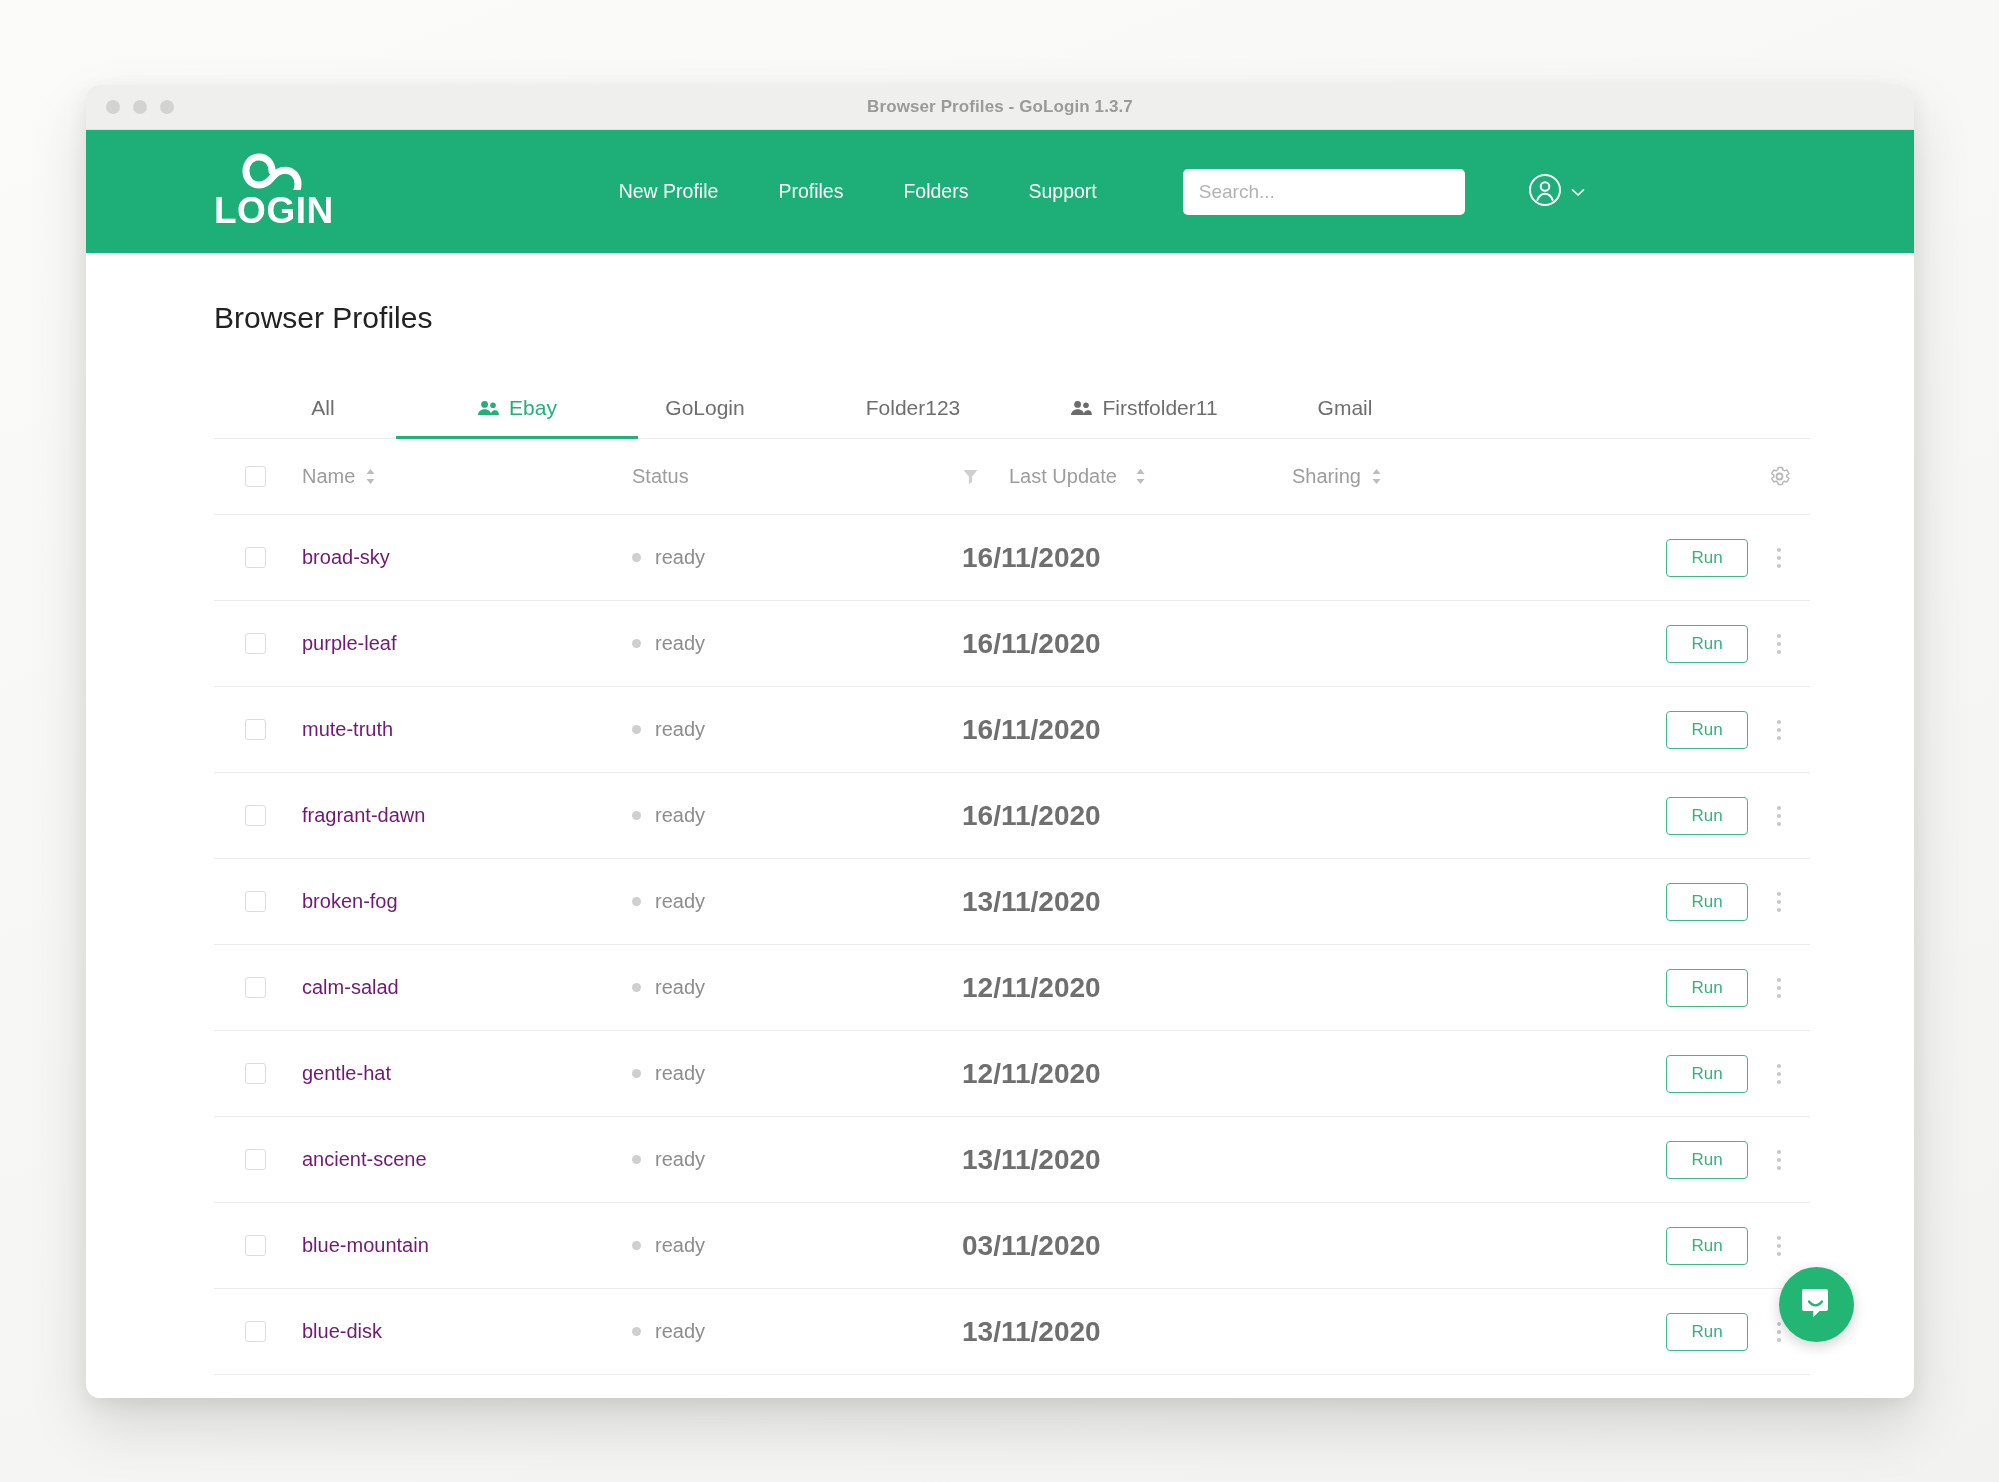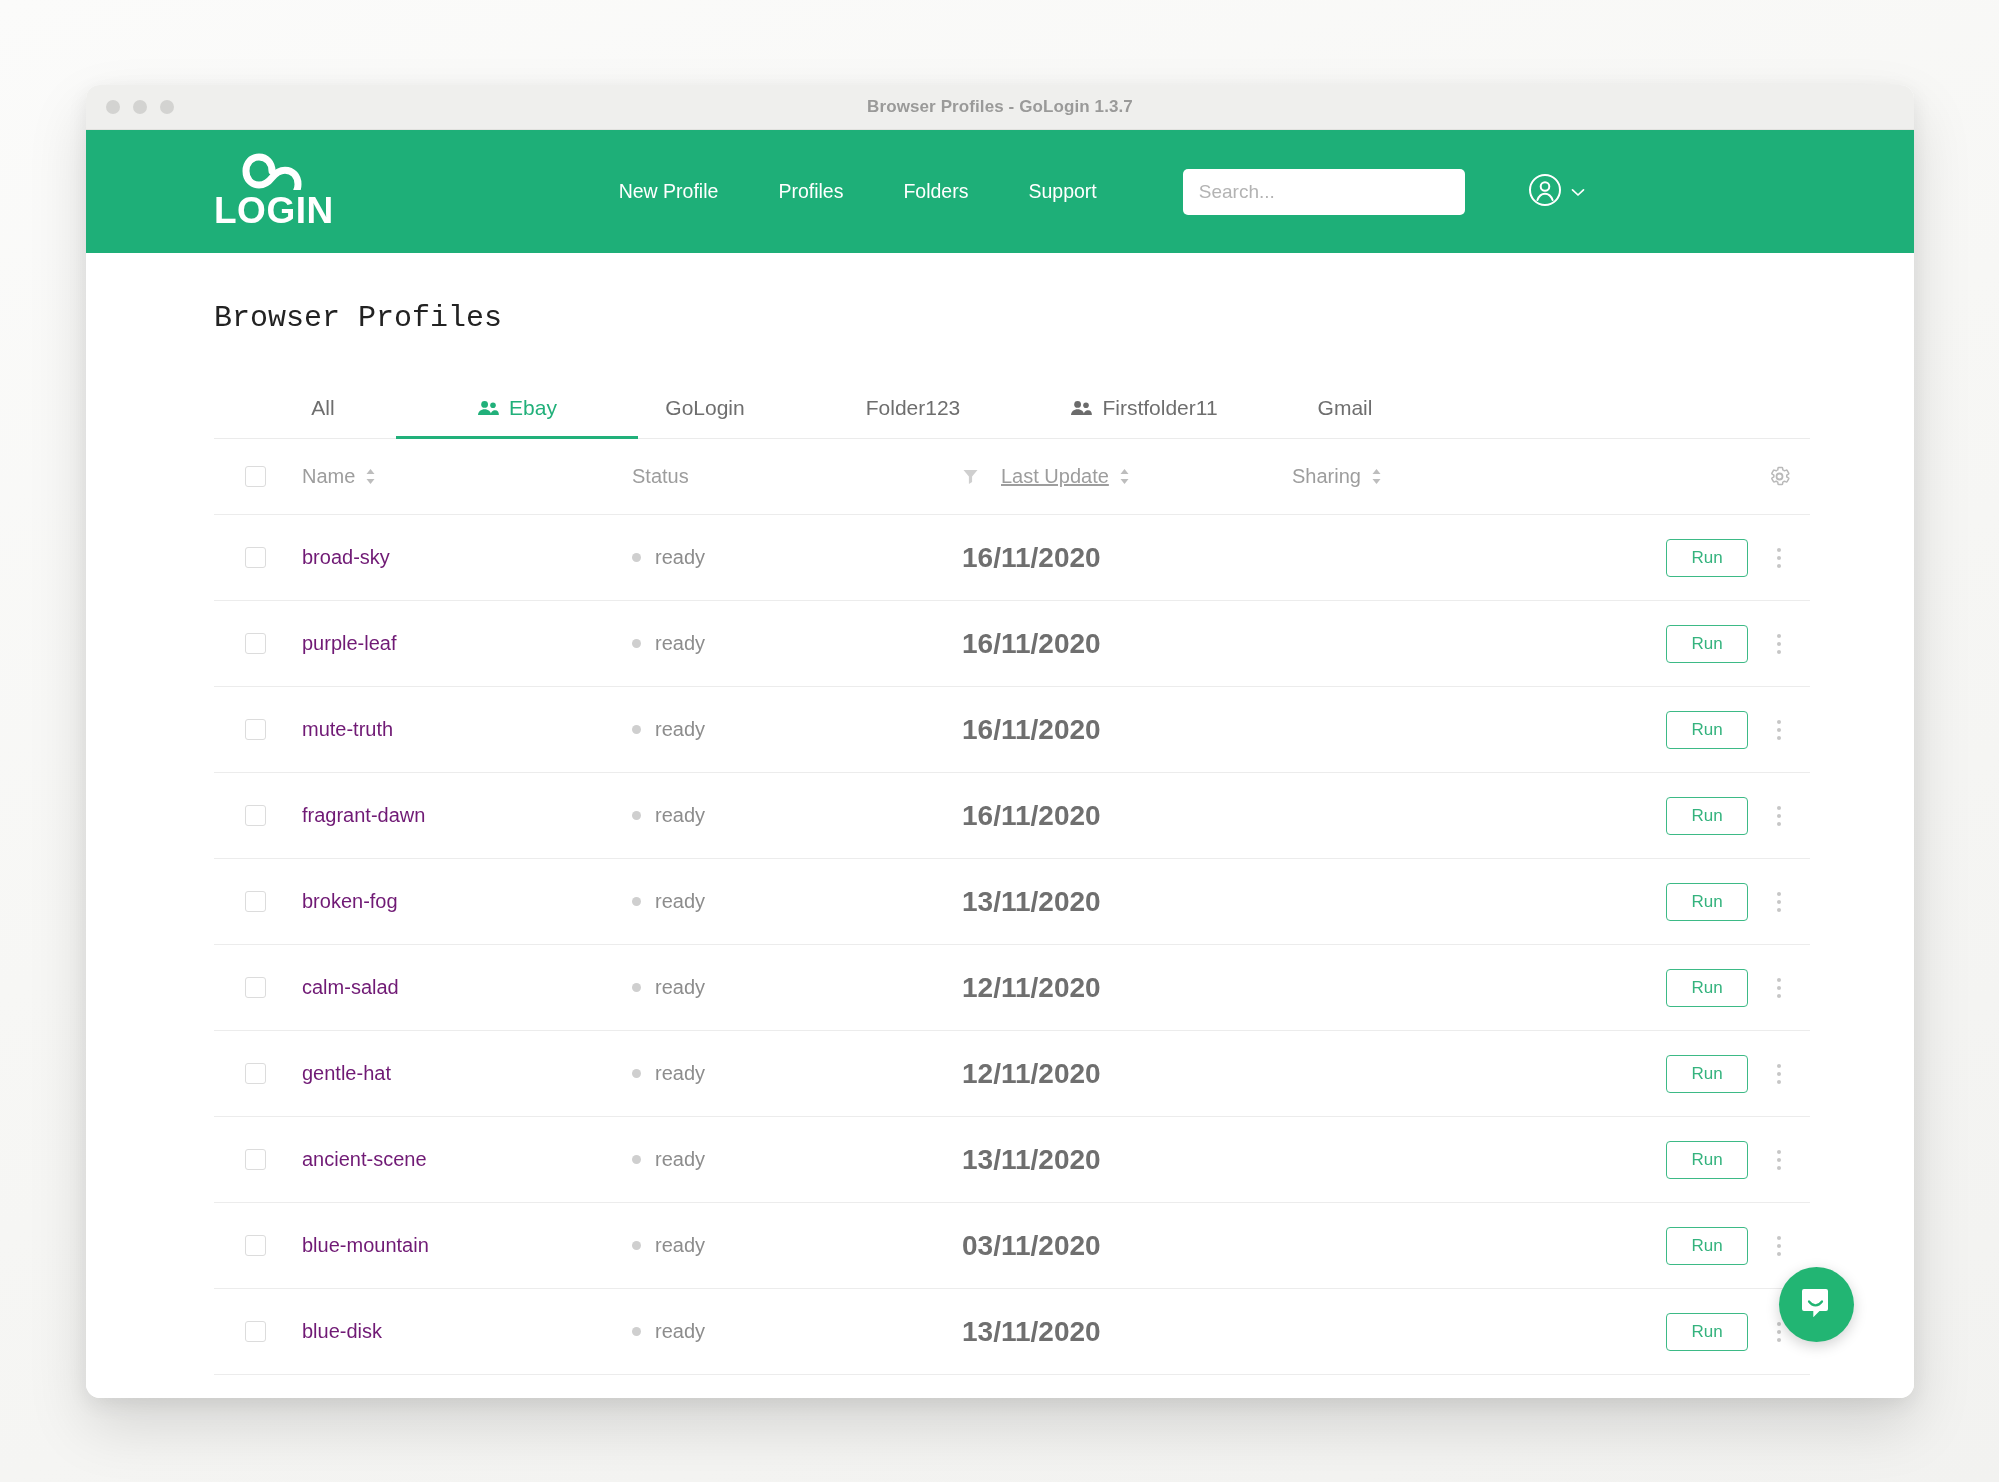--- a/index.html
+++ b/index.html
@@ -131,21 +131,20 @@
     padding: 0 104px 0 128px;
     background: #ffffff;
     overflow: hidden;
   }
   #page-title {
     font-size: 30px;
     color: #222;
     margin-top: 48px;
     margin-bottom: 0;
     font-weight: normal;
-    font-family: Liberation Mono, monospace;
   }
 
   
   #folder-tabs {
     display: flex;
     align-items: stretch;
     margin-top: 42px;
     border-bottom: 1px solid #ebebeb;
     height: 62px;
   }
@@ -197,21 +196,21 @@
   .c-act    { width: 160px; display: flex; align-items: center; justify-content: flex-end; }
   .c-kebab  { width: 62px; display: flex; align-items: center; justify-content: center; }
 
   #table-head .c-name,
   #table-head .c-status,
   #table-head .c-date,
   #table-head .c-share {
     display: flex; align-items: center; gap: 10px;
     font-size: 20px; color: #9d9d9d;
   }
-  #table-head .c-date { gap: 0; text-decoration: underline; }
+  #table-head .c-date { gap: 8px; }
   .head-filter { margin-right: 22px; display: inline-flex; }
 
   .cell-name {
     font-size: 20px;
     color: #701a75;
   }
   .status-dot {
     width: 9px; height: 9px; border-radius: 50%;
     background: #cfcfcf; display: inline-block;
   }

